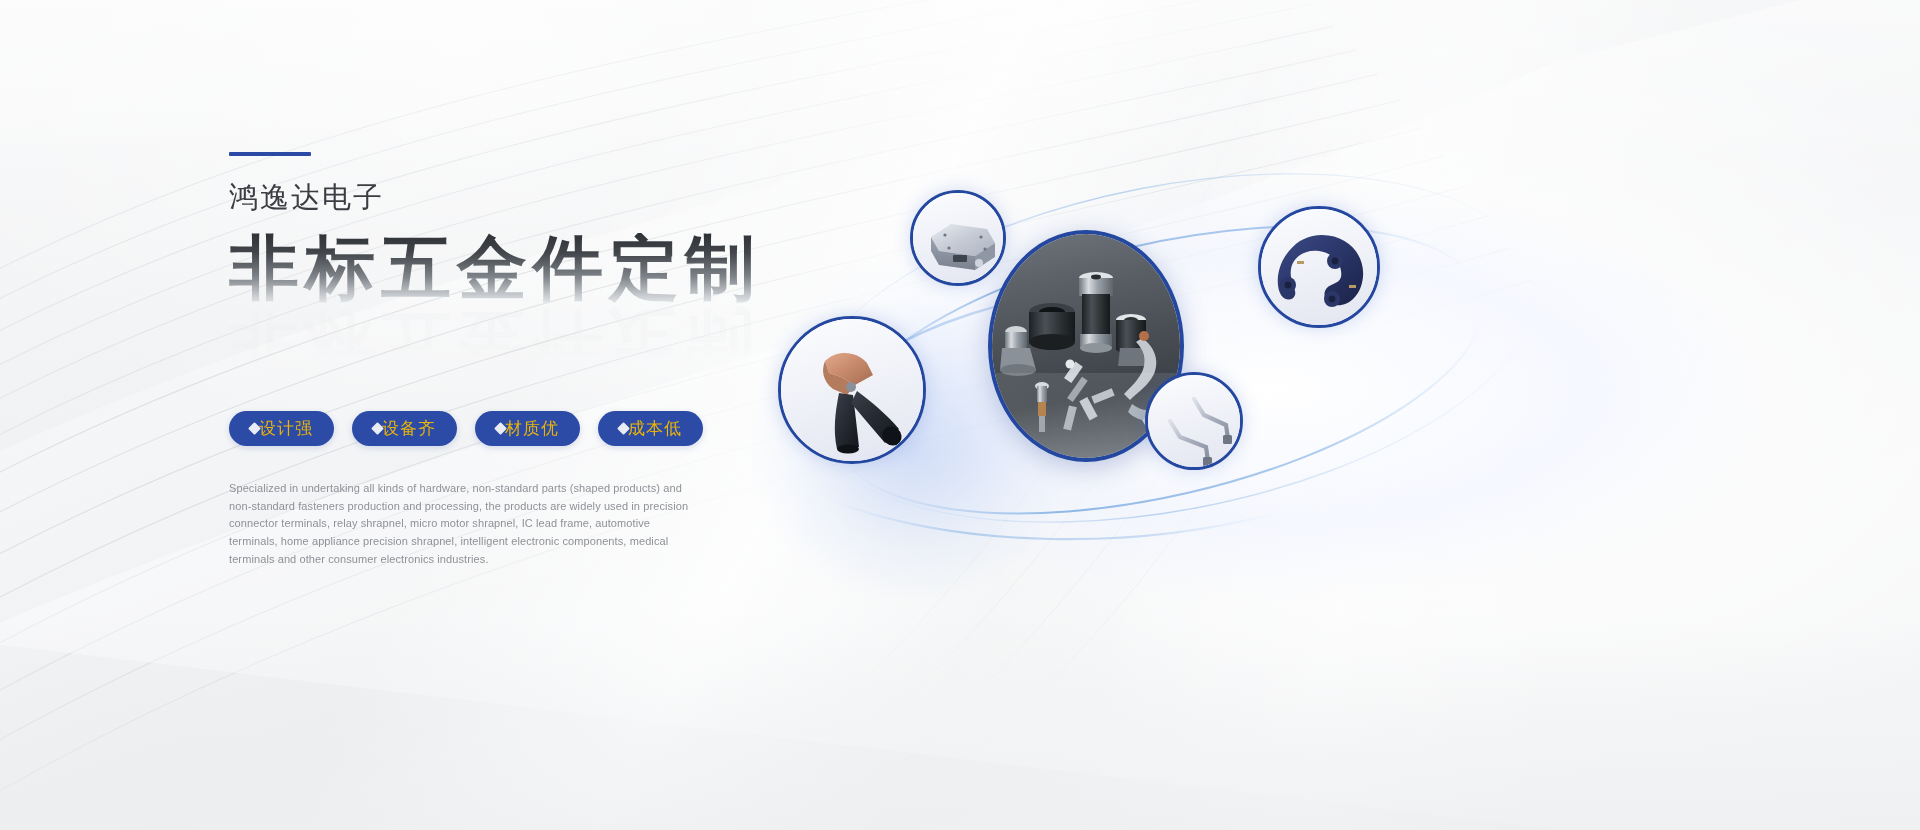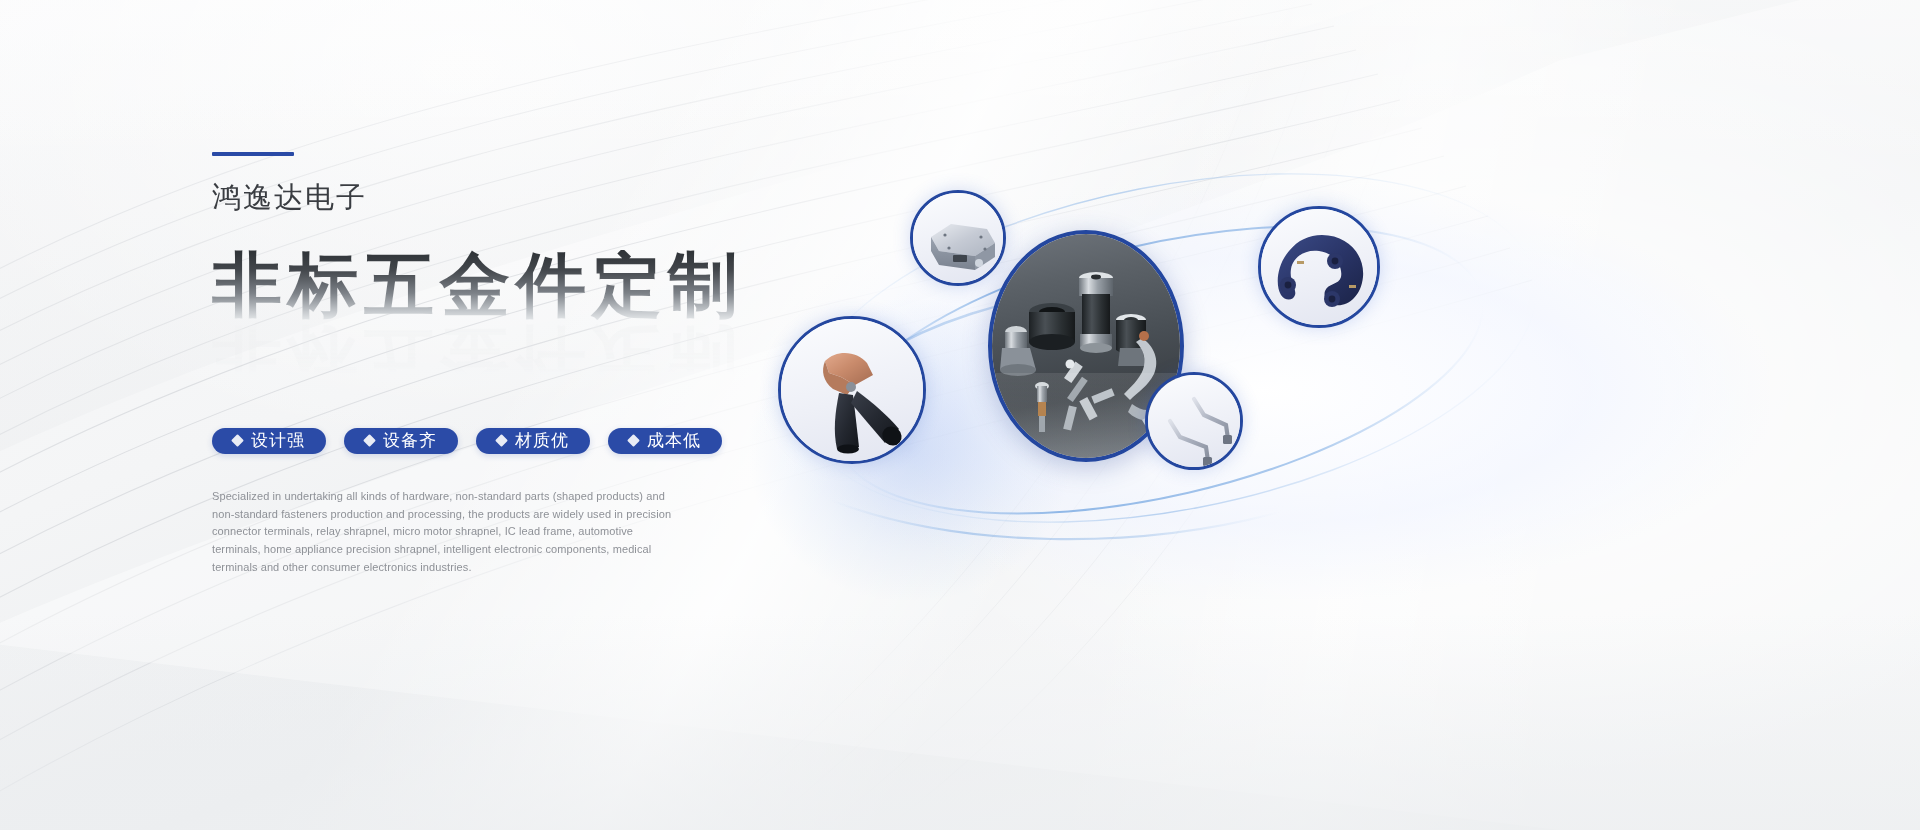--- a/index.html
+++ b/index.html
@@ -29,32 +29,32 @@
     pointer-events:none;
   }
   .bg-vignette{
     position:absolute; inset:0;
     background:linear-gradient(180deg, rgba(255,255,255,.35) 0%, rgba(255,255,255,0) 22%, rgba(255,255,255,0) 74%, rgba(236,238,240,.75) 100%);
     pointer-events:none;
   }
 
   
   .left{
-    position:absolute; left:212px; top:152px; width:620px;
+    position:absolute; left:229px; top:152px; width:620px;
   }
   .accent-bar{
     width:82px; height:4px; background:#2a4aa6; border-radius:1px;
   }
   .brand{
     margin-top:24px;
     font-size:29px; line-height:1.2; letter-spacing:2px;
     color:#3a3d42; font-weight:400;
   }
 
-  .headline-wrap{ position:relative; margin-top:35px; height:152px; }
+  .headline-wrap{ position:relative; margin-top:18px; height:152px; }
   .headline{
     font-size:70px; font-weight:800; letter-spacing:6px; line-height:1;
     background:linear-gradient(180deg,#2e3236 0%,#42464b 28%,#7d8288 62%,#c5c9cd 88%,#e3e6e8 100%);
     -webkit-background-clip:text; background-clip:text;
     -webkit-text-fill-color:transparent; color:transparent;
     white-space:nowrap;
   }
   .headline-reflect{
     position:absolute; left:0; top:74px;
     font-size:70px; font-weight:800; letter-spacing:6px; line-height:1;
@@ -64,24 +64,24 @@
     -webkit-background-clip:text; background-clip:text;
     -webkit-text-fill-color:transparent; color:transparent;
     opacity:.5;
     -webkit-mask-image:linear-gradient(to top, rgba(0,0,0,.85) 0%, rgba(0,0,0,.22) 40%, rgba(0,0,0,0) 72%);
     mask-image:linear-gradient(to top, rgba(0,0,0,.85) 0%, rgba(0,0,0,.22) 40%, rgba(0,0,0,0) 72%);
     pointer-events:none;
   }
 
   .pills{ display:flex; gap:18px; margin-top:26px; }
   .pill{
-    display:flex; align-items:center; gap:9px;
-    height:26px; padding:0 21px;
+    display:flex; align-items:center; 
+    height:35px; padding:0 21px;
     background:#2b4ba7; border-radius:19px;
-    color:#ffffff; font-size:17px; letter-spacing:1px;
+    color:#eab308; font-size:17px; letter-spacing:1px;
     box-shadow:0 2px 6px rgba(43,75,167,.18);
     cursor:pointer; white-space:nowrap;
   }
   .pill .dia{
     width:9px; height:9px; background:#e9ecf5;
     transform:rotate(45deg); flex:0 0 auto; border-radius:1px;
   }
 
   .desc{
     margin-top:34px; width:470px;

